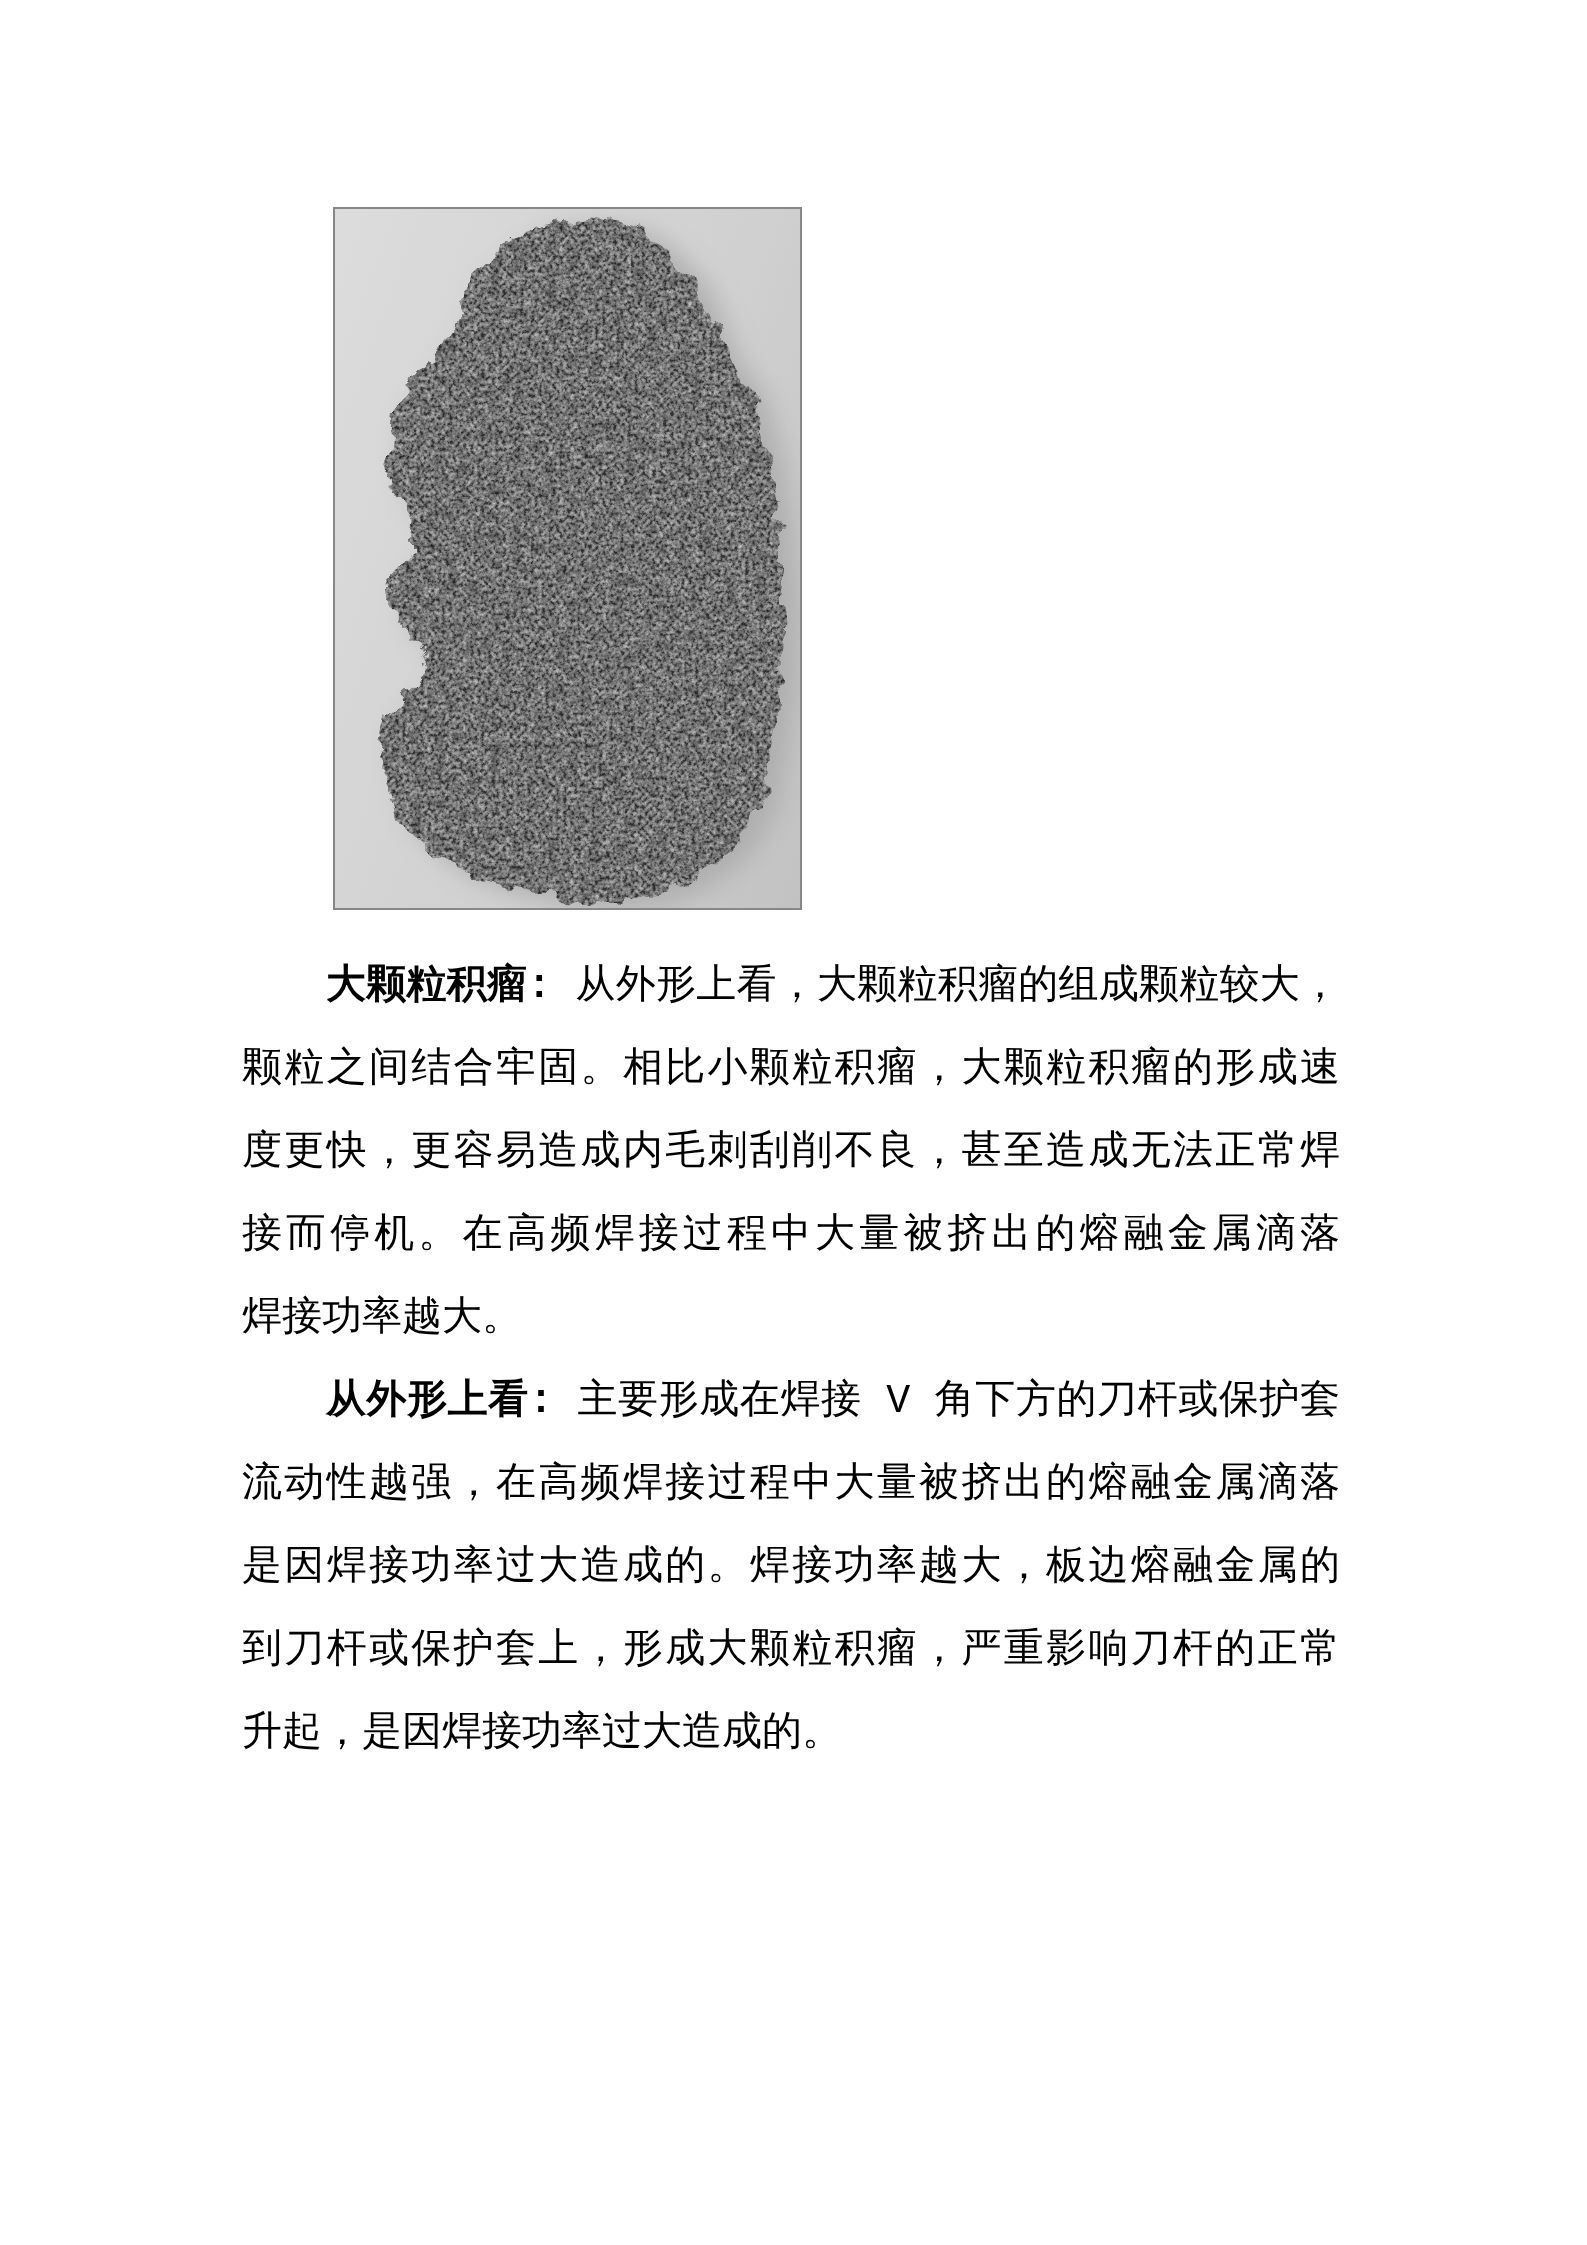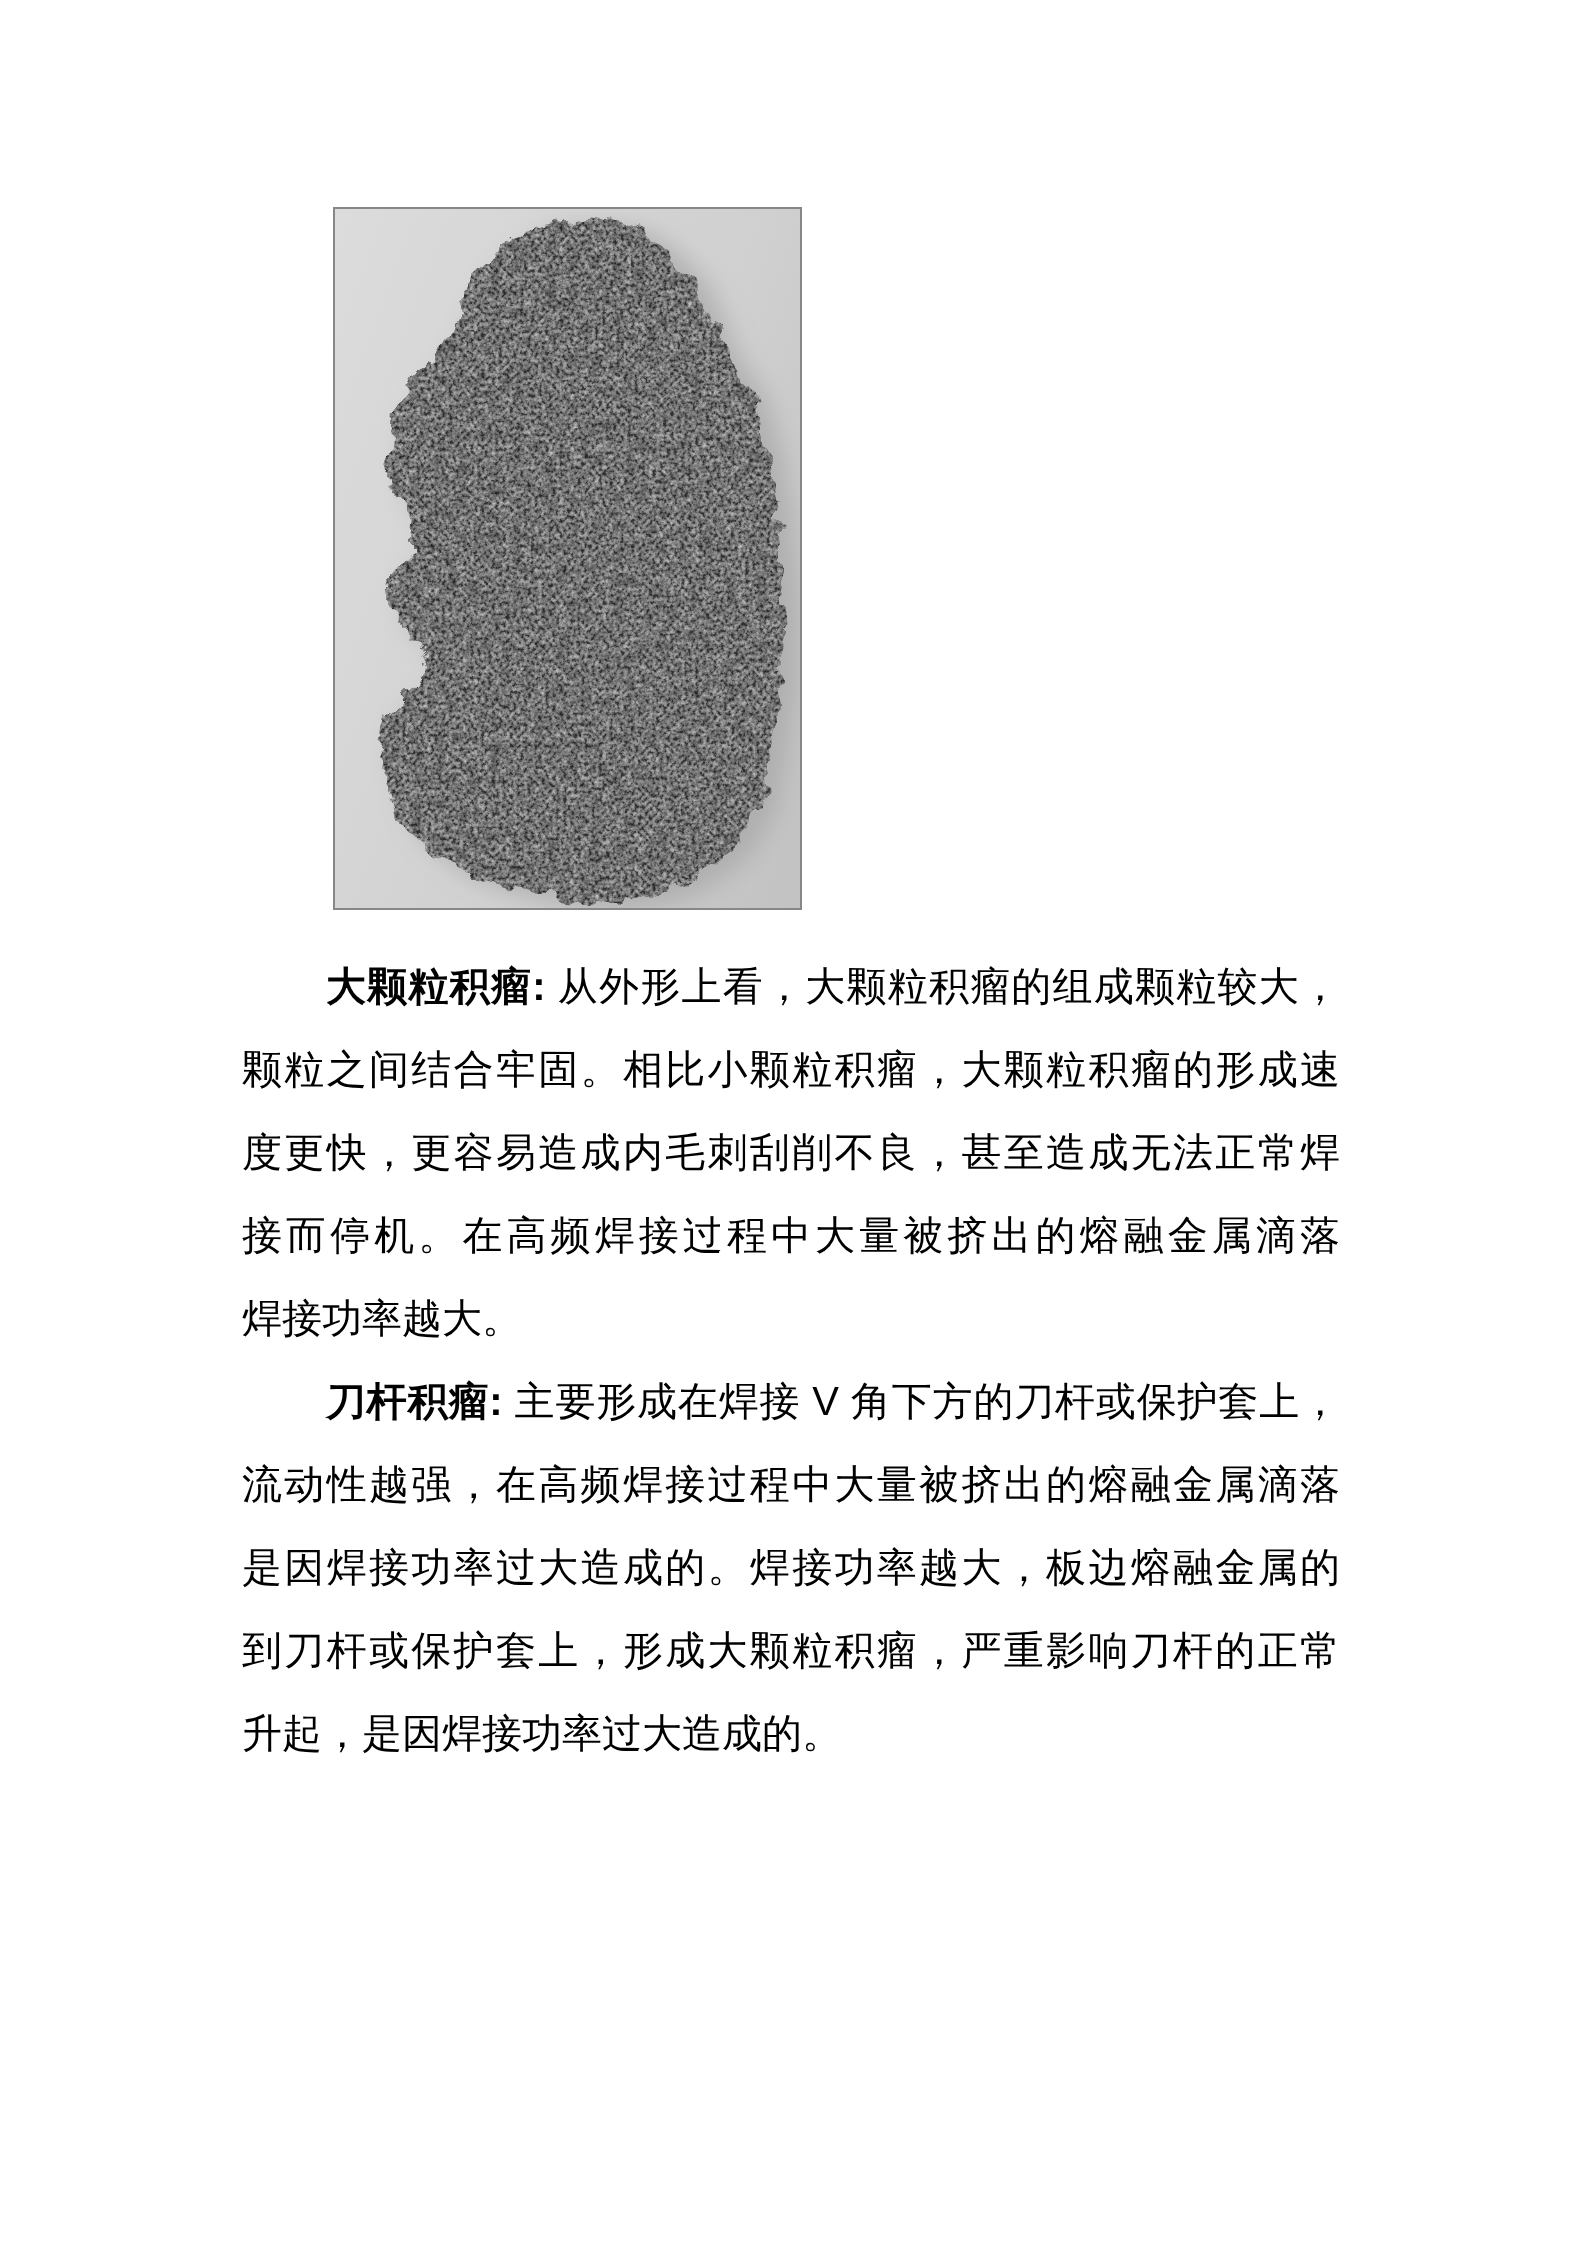--- a/index.html
+++ b/index.html
@@ -1,20 +1,20 @@
 <!DOCTYPE html>
 <html style="--page-bg: #ffffff; --ink: #000000; --frame-border: #878787; --photo-bg1: #dcdcdc; --photo-bg2: #d0d0d0;"><head>
 <meta charset="utf-8">
 <style>
   html,body{margin:0;padding:0;}
   .page{
     position:relative;
     width:1587px;height:2245px;
     background:var(--page-bg,#ffffff);
-    font-family:Liberation Sans, sans-serif;
+    font-family:Liberation Mono, monospace;
     color:var(--ink,#000000);
     overflow:hidden;
   }
   .photo-frame{
     position:absolute;
     left:333px;top:207px;
     width:469px;height:703px;
     box-sizing:border-box;
     border:2px solid var(--frame-border,#878787);
     background:linear-gradient(110deg,var(--photo-bg1,#dcdcdc) 0%,var(--photo-bg2,#d0d0d0) 60%,#c2c2c2 100%);
@@ -72,20 +72,20 @@
       <path fill="#373737" filter="url(#blobfx)" d="M205,14 L258,8 L300,16 L332,40 L360,72 L388,140 L416,182 L433,242 L443,312 L449,392 L446,472 L436,542 L426,594 L400,638 L368,664 L330,684 L282,693 L232,691 L183,680 L151,672 L119,658 L89,637 L64,611 L53,576 L44,536 L49,506 L76,481 L94,459 L86,434 L59,407 L56,369 L79,339 L80,309 L59,279 L53,240 L55,205 L91,157 L115,124 L138,67 L171,36 Z"></path>
     </svg>
   </div>
 
   <div class="body-text">
       <div class="line just indent"><span class="bold">大颗粒积瘤:</span><span> 从外形上看，大颗粒积瘤的组成颗粒较大，</span></div>
       <div class="line just"><span>颗粒之间结合牢固。相比小颗粒积瘤，大颗粒积瘤的形成速</span></div>
       <div class="line just"><span>度更快，更容易造成内毛刺刮削不良，甚至造成无法正常焊</span></div>
       <div class="line just"><span>接而停机。在高频焊接过程中大量被挤出的熔融金属滴落</span></div>
       <div class="line"><span>焊接功率越大。</span></div>
-      <div class="line just indent"><span class="bold">刀杆积瘤:</span><span> 主要形成在焊接 V 角下方的刀杆或保护套上，</span></div>
+      <div class="line just indent"><span class="bold">从外形上看:</span><span> 主要形成在焊接 V 角下方的刀杆或保护套上，</span></div>
       <div class="line just"><span>流动性越强，在高频焊接过程中大量被挤出的熔融金属滴落</span></div>
       <div class="line just"><span>是因焊接功率过大造成的。焊接功率越大，板边熔融金属的</span></div>
       <div class="line just"><span>到刀杆或保护套上，形成大颗粒积瘤，严重影响刀杆的正常</span></div>
       <div class="line"><span>升起，是因焊接功率过大造成的。</span></div>
     </div>
 
 </div>
 
 </body></html>

